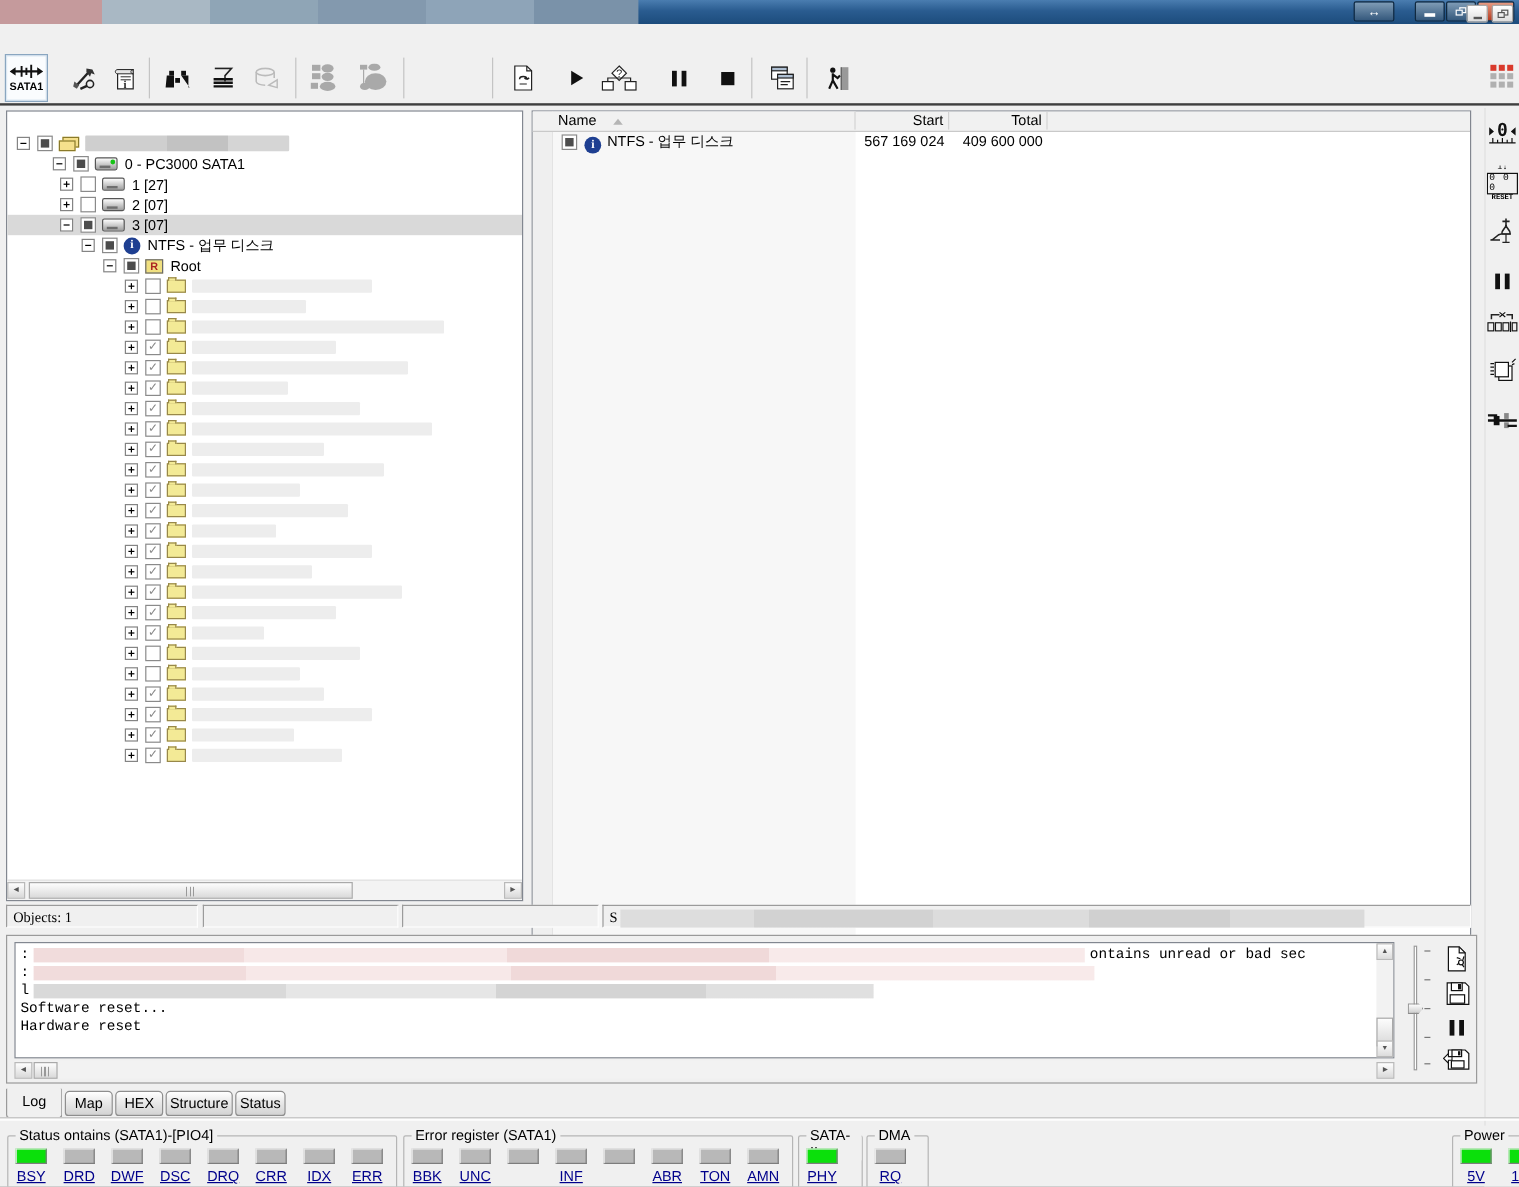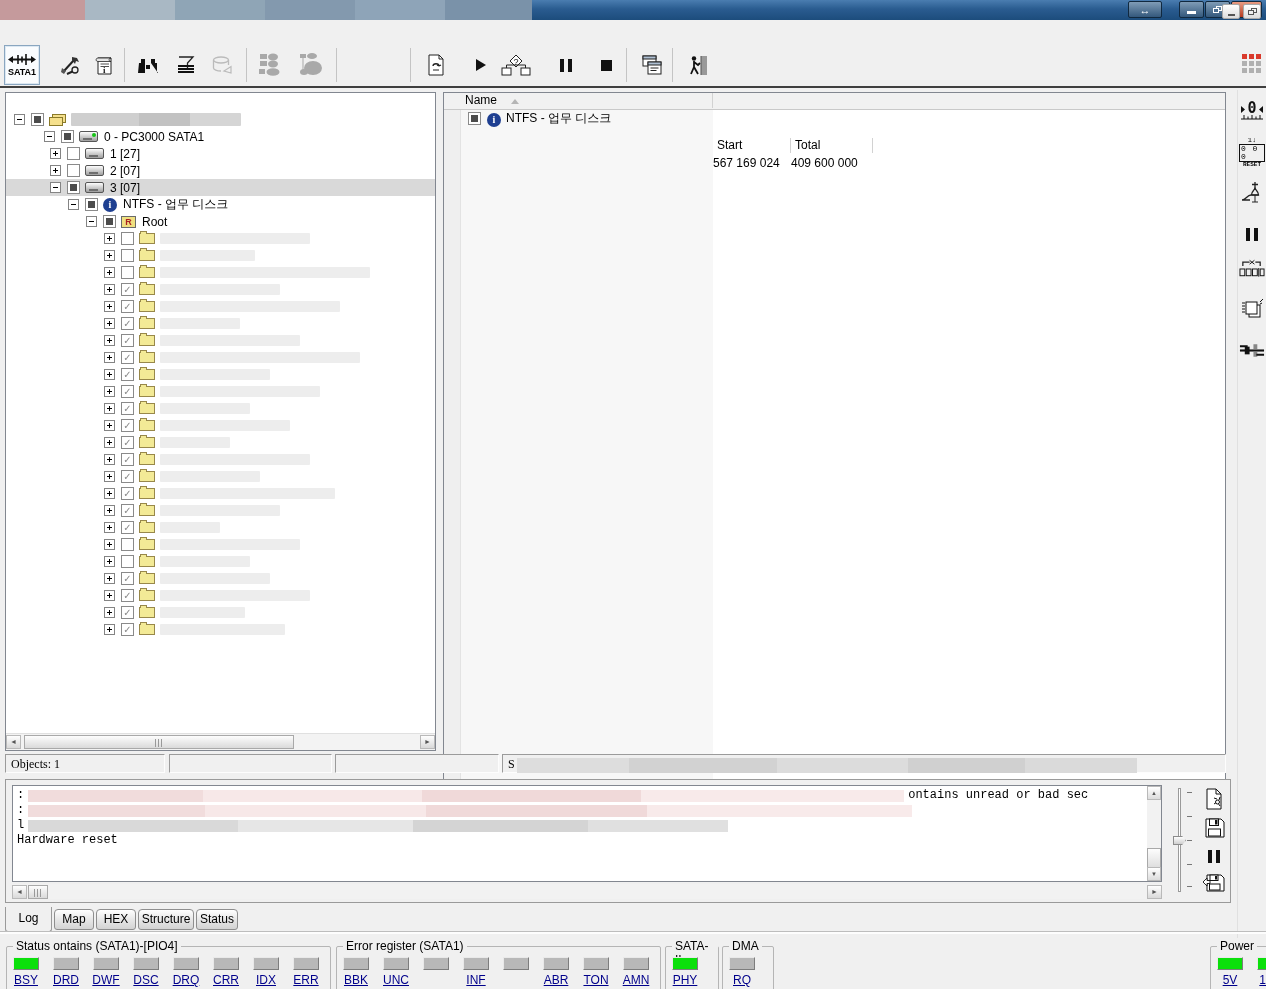--- a/index.html
+++ b/index.html
@@ -104,21 +104,21 @@
   .rpanel{position:absolute;left:443px;top:92px;width:783px;height:703px;background:#fff;
     border:1px solid #828790;box-sizing:border-box;}
   .col-gutter{position:absolute;left:0;top:0;bottom:0;width:16px;background:#efefef;border-right:1px solid #e3e3e3;}
   .col-name-bg{position:absolute;left:17px;top:0;bottom:0;width:252px;background:#f7f7f7;}
   .thead{position:absolute;left:0;top:0;right:0;height:16px;background:#f1f1f1;border-bottom:1px solid #c9c9c9;}
   .th{position:absolute;top:0;height:15px;line-height:15px;border-right:1px solid #d2d2d2;box-sizing:border-box;padding:0 4px;}
   .sorttri{display:inline-block;width:0;height:0;border-left:4px solid transparent;
     border-right:4px solid transparent;border-bottom:5px solid #b5b5b5;margin-left:14px;}
   .trow{position:absolute;left:0;top:17px;right:0;height:16px;line-height:16px;}
   .tcell{position:absolute;top:0;height:16px;}
-  .num{margin-top:45px;}
+  .num{text-align:right;}
   
   .statusbar{position:absolute;left:5px;top:754px;width:1221px;height:21px;font-family:Liberation Serif, serif;}
   .sb-sec{position:absolute;top:0;height:19px;border:1px solid;border-color:#9b9b9b #fdfdfd #fdfdfd #9b9b9b;
     background:#f0f0f0;box-sizing:border-box;padding:2px 0 0 5px;}
   .sb-blur{background:linear-gradient(90deg,#dddddd 0 18%,#d2d2d2 18% 42%,#dcdcdc 42% 63%,#d0d0d0 63% 82%,#dadada 82%);
     height:15px;display:inline-block;vertical-align:middle;margin-left:2px;}
   
   .logframe{position:absolute;left:5px;top:779px;width:1226px;height:124px;background:#f0f0f0;
     border:1px solid #9a9a9a;box-sizing:border-box;}
   .logarea{position:absolute;left:6px;top:5px;width:1150px;height:97px;background:#fff;
@@ -681,20 +681,21 @@
           <span style="margin-left: 4px;">ontains unread or bad sec</span>
         </div>
         <div class="log-line">
           <span>:</span>
           <span class="redact pink" style="width: 884px;"></span>
         </div>
         <div class="log-line">
           <span>l</span>
           <span class="redact gray" style="width: 700px;"></span>
         </div>
+        <div class="log-line">Software reset...</div>
         <div class="log-line">Hardware reset</div>
       </div>
     <div class="log-vscroll">
       <span class="va" style="top:0;">▲</span>
       <span class="log-vthumb" style="top:62px;"></span>
       <span class="va" style="bottom:0;">▼</span>
     </div>
     <div class="log-hscroll">
       <span class="sb-arrow" style="left:0;">◄</span>
       <span class="sb-thumb" style="left:16px;width:20px;"></span>

